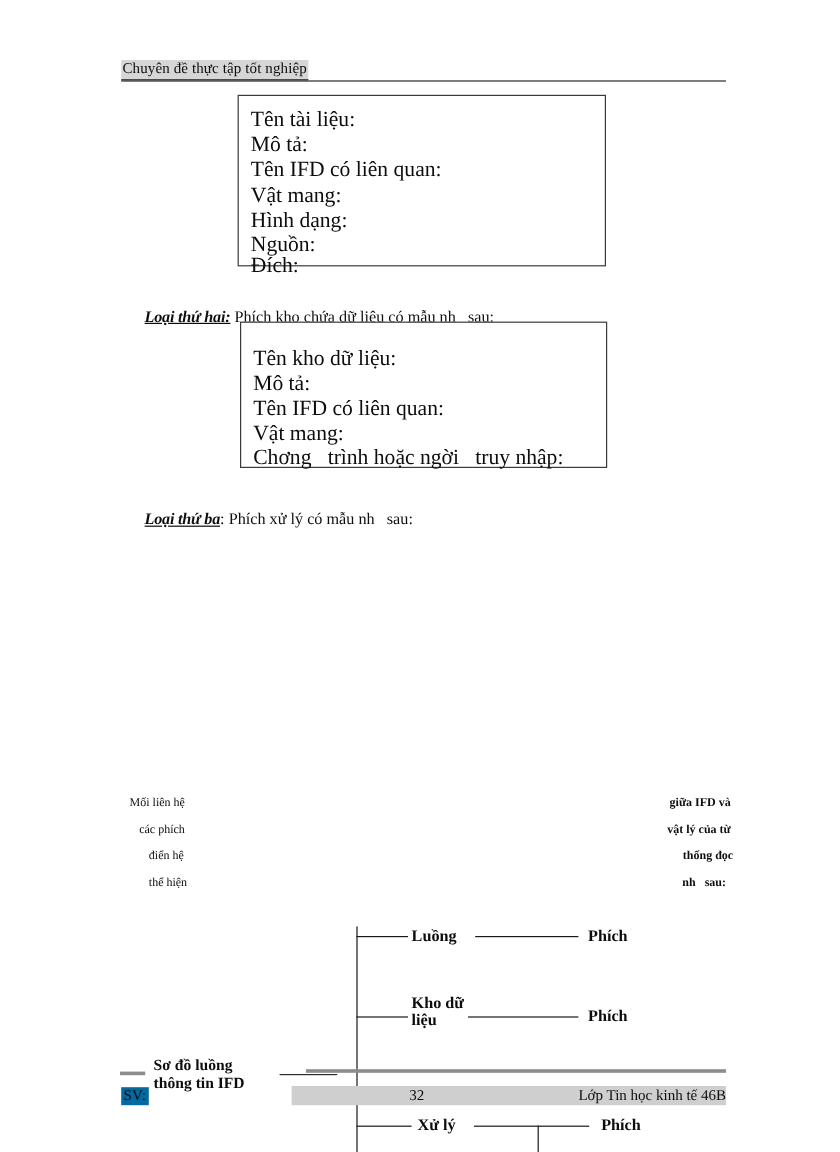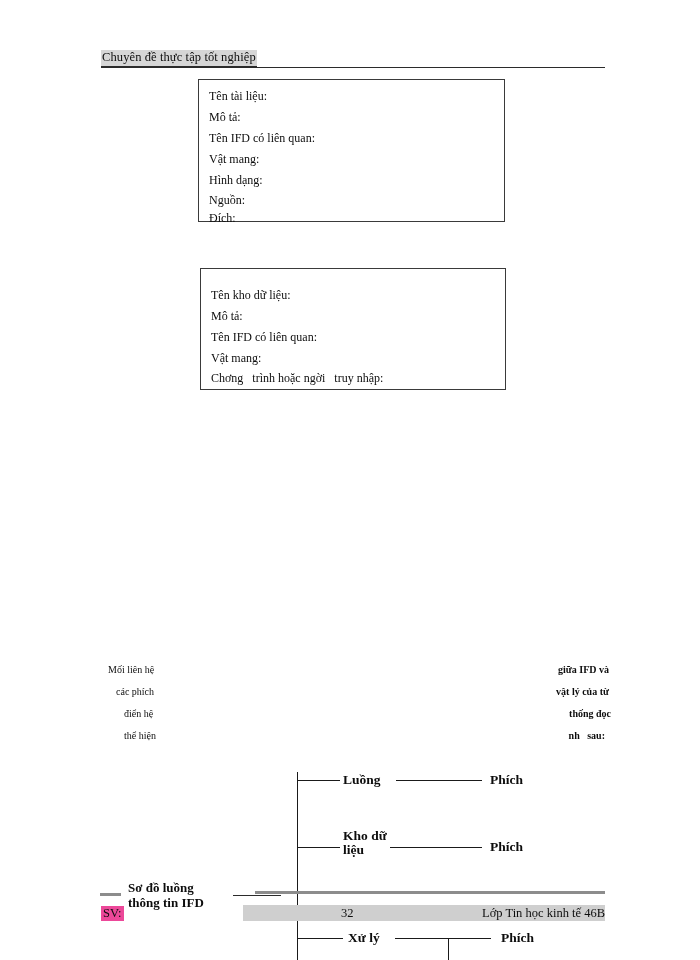--- a/index.html
+++ b/index.html
@@ -53,21 +53,21 @@
   
   .sample-box {
     position: absolute;
     border: 1px solid #3a3a3a;
     box-sizing: border-box;
     background: #fff;
   }
   .sample-box .line {
     position: absolute;
     left: 10px;
-    font-size: 12px;
+    font-size: 18px;
     white-space: pre;
     line-height: 1;
     font-family: Liberation Serif, serif;
   }
 
   #box-one  { left: 198px; top: 79px;  width: 307px; height: 143px; }
   #box-two  { left: 200px; top: 268px; width: 306px; height: 122px; }
 
   
   .type-line {
@@ -163,21 +163,21 @@
     left: 101px;
     top: 906px;
     width: 504px;
     height: 16px;
     font-size: 12.5px;
   }
   .footer .sv {
     position: absolute;
     left: 0;
     top: 0;
-    background: #ec4899;
+    background: #0369a1;
     padding: 0 2px;
     white-space: nowrap;
   }
   .footer .band {
     position: absolute;
     left: 142px;
     top: -1px;
     width: 362px;
     height: 16px;
     background: #cfcfcf;
@@ -208,29 +208,35 @@
   <div class="sample-box" id="box-one">
     <span class="line" style="top:10px">Tên tài liệu:</span>
     <span class="line" style="top:31px">Mô tả:</span>
     <span class="line" style="top:52px">Tên IFD có liên quan:</span>
     <span class="line" style="top:73px">Vật mang:</span>
     <span class="line" style="top:94px">Hình dạng:</span>
     <span class="line" style="top:114px">Nguồn:</span>
     <span class="line" style="top:132px">Đích:</span>
   </div>
 
+  <div class="type-line" id="type-two">
+    <span class="type-label">Loại thứ hai:</span><span> Phích kho chứa dữ liệu có mẫu nh   sau:</span>
+  </div>
 
   <div class="sample-box" id="box-two">
     <span class="line" style="top:20px">Tên kho dữ liệu:</span>
     <span class="line" style="top:41px">Mô tả:</span>
     <span class="line" style="top:62px">Tên IFD có liên quan:</span>
     <span class="line" style="top:83px">Vật mang:</span>
     <span class="line" style="top:103px">Chơng   trình hoặc ngời   truy nhập:</span>
   </div>
 
+  <div class="type-line" id="type-three">
+    <span class="type-label">Loại thứ ba</span><span>: Phích xử lý có mẫu nh   sau:</span>
+  </div>
 
   <div class="prose-line prose-left" style="left:108px; top:665px">Mối liên hệ</div>
   <div class="prose-line prose-left" style="left:116px; top:687px">các phích</div>
   <div class="prose-line prose-left" style="left:124px; top:709px">điển hệ</div>
   <div class="prose-line prose-left" style="left:124px; top:731px">thể hiện</div>
 
   <div class="prose-line prose-right" style="right:91px; top:665px">giữa IFD và</div>
   <div class="prose-line prose-right" style="right:91px; top:687px">vật lý của từ</div>
   <div class="prose-line prose-right" style="right:89px; top:709px">thống đọc</div>
   <div class="prose-line prose-right" style="right:95px; top:731px">nh   sau:</div>

